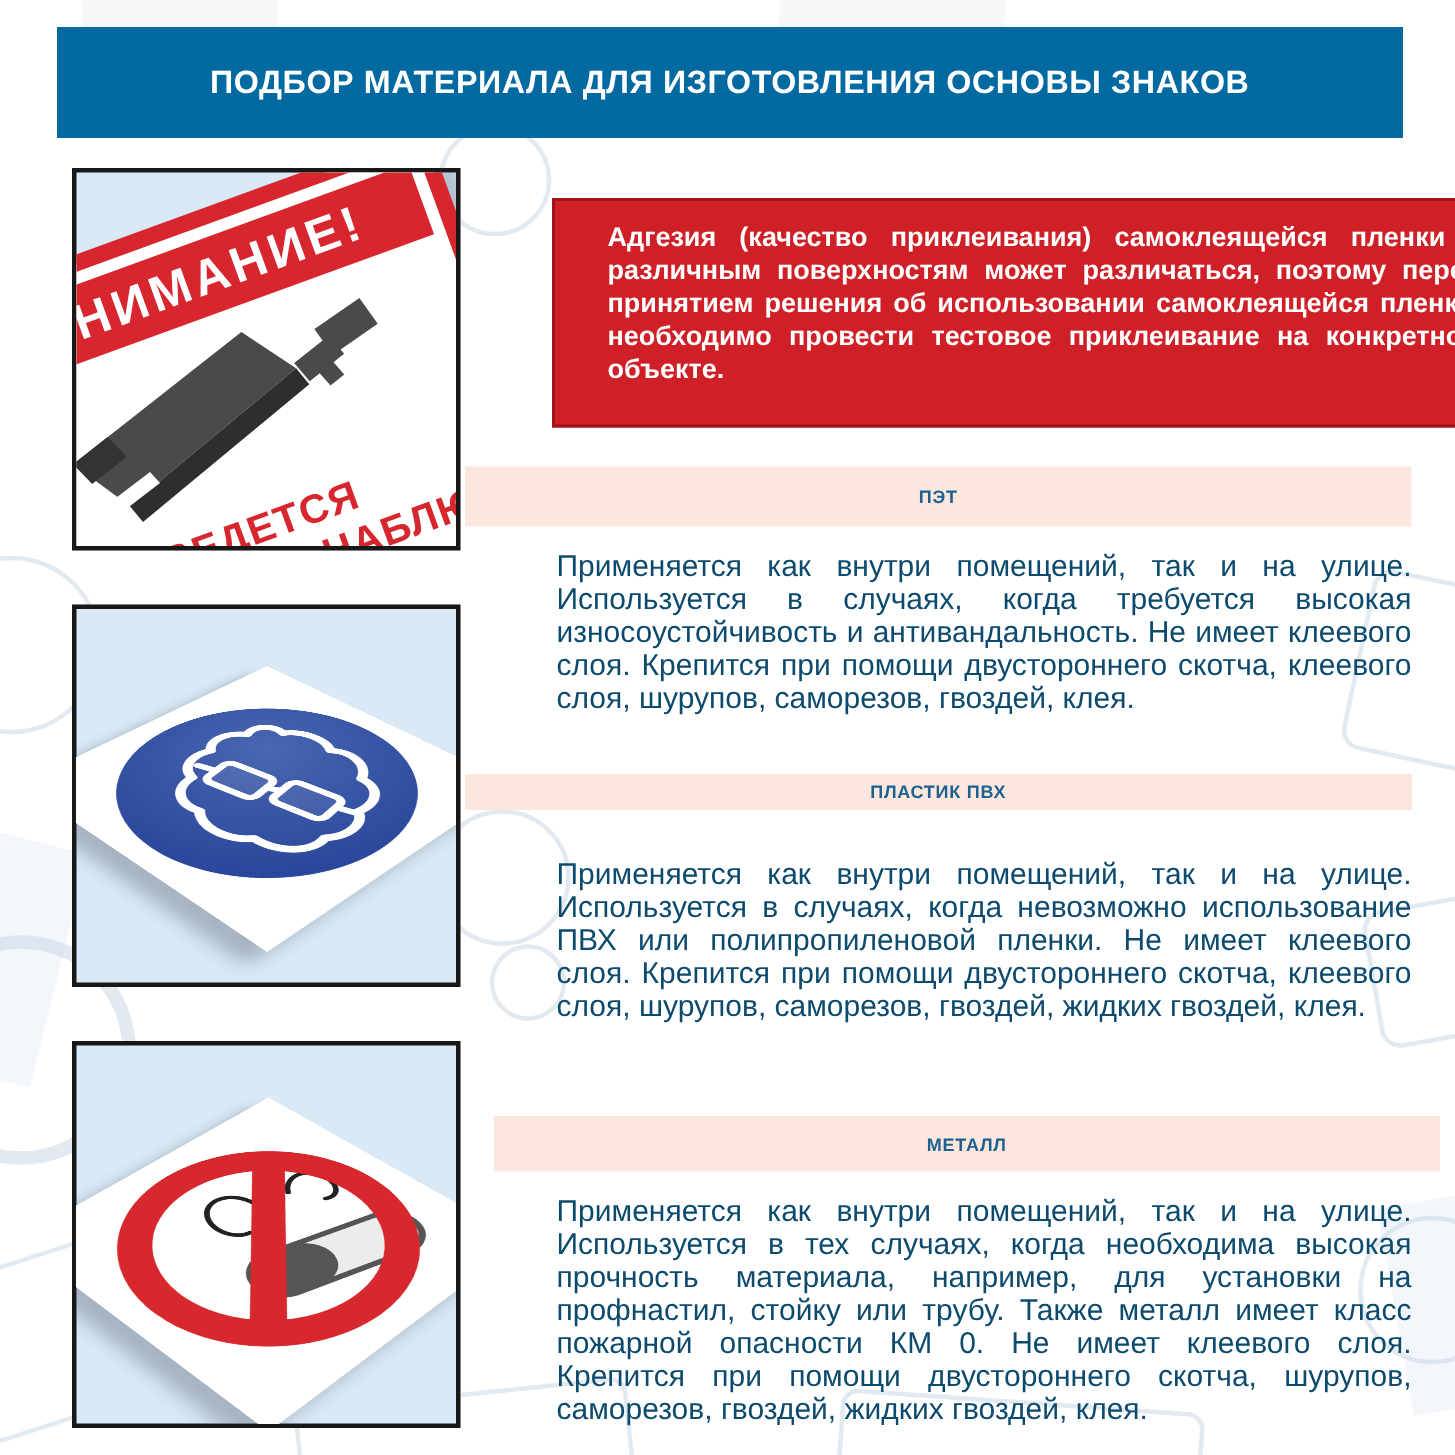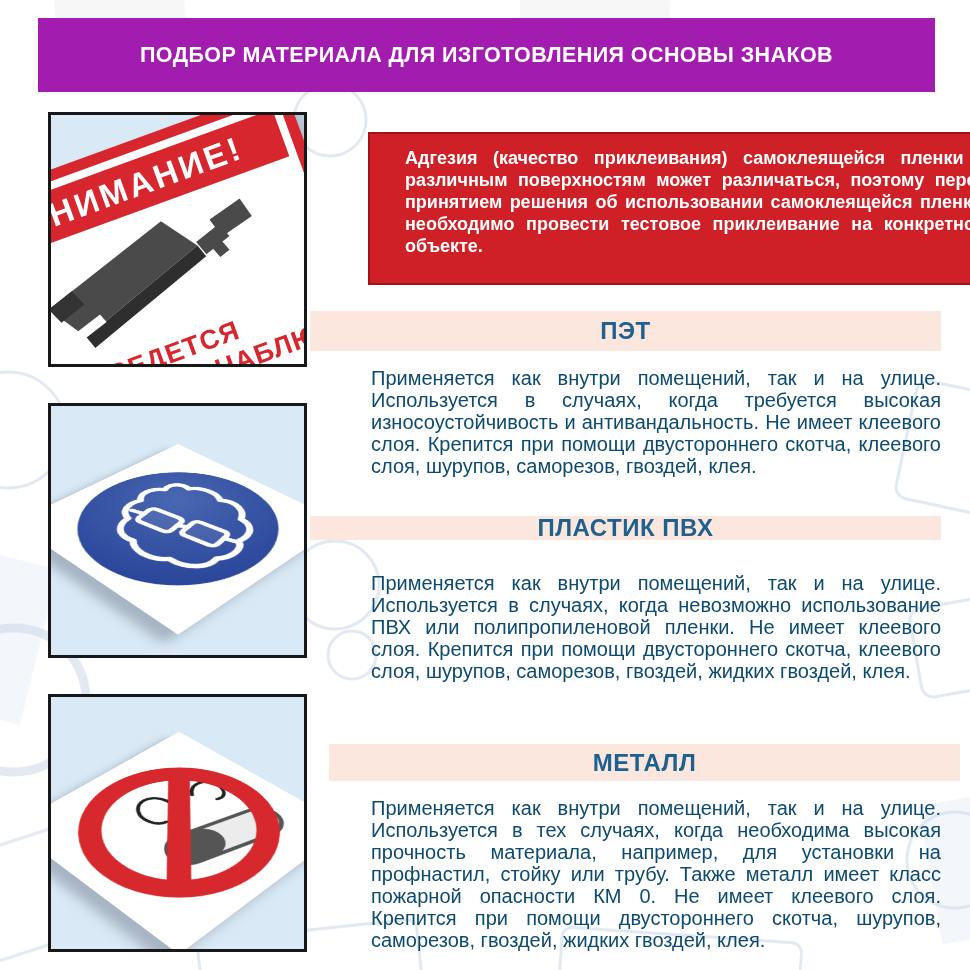--- a/index.html
+++ b/index.html
@@ -1,21 +1,21 @@
 <!DOCTYPE html>
 <html><head>
 <meta charset="utf-8">
 <style>
   html,body{margin:0;padding:0;background:#ffffff;}
   #page{position:relative;width:970px;height:970px;overflow:hidden;background:#ffffff;
         font-family:"Liberation Sans",sans-serif;}
   #watermark{position:absolute;left:0;top:0;width:970px;height:970px;}
 
   
-  .banner{position:absolute;left:38px;top:18px;width:897px;height:74px;background:#a21caf;
+  .banner{position:absolute;left:38px;top:18px;width:897px;height:74px;background:#0369a1;
           display:flex;flex-direction:column;align-items:center;justify-content:center;gap:16px;}
   .banner div{color:#ffffff;font-weight:bold;font-size:21.5px;letter-spacing:.4px;white-space:nowrap;}
 
   
   .frame{position:absolute;left:48px;width:259px;background:#d9e9f5;border:3px solid #181818;
          overflow:hidden;box-sizing:border-box;}
   #frame1{top:112px;height:255px;}
   #frame2{top:403px;height:255px;}
   #frame3{top:694px;height:258px;}
 
@@ -45,21 +45,21 @@
 
   
   .infobox{position:absolute;left:368px;top:132px;width:643px;min-height:153px;box-sizing:border-box;
            background:#ce2026;border:2px solid #a31218;padding:13px 21px 12px 35px;}
   .infobox p{margin:0;color:#ffffff;font-weight:bold;font-size:18px;line-height:22px;text-align:justify;}
 
   .bar{position:absolute;left:310px;width:631px;background:#fbe7de;display:flex;align-items:center;justify-content:center;}
   #bar1{top:311px;height:40px;}
   #bar2{top:516px;height:24px;}
   #bar3{top:744px;height:37px;margin-left:19px;}
-  .bar span{color:#1e6191;font-weight:bold;font-size:24px;letter-spacing:.5px;}
+  .bar span{color:#1e6191;font-weight:bold;font-size:12px;letter-spacing:.5px;}
 
   .body-text{position:absolute;left:371px;width:570px;color:#0c4a6e;font-size:20px;
              line-height:22px;text-align:justify;}
   #body1{top:367px;}
   #body2{top:572px;}
   #body3{top:797px;}
 </style>
 </head>
 <body>
 

